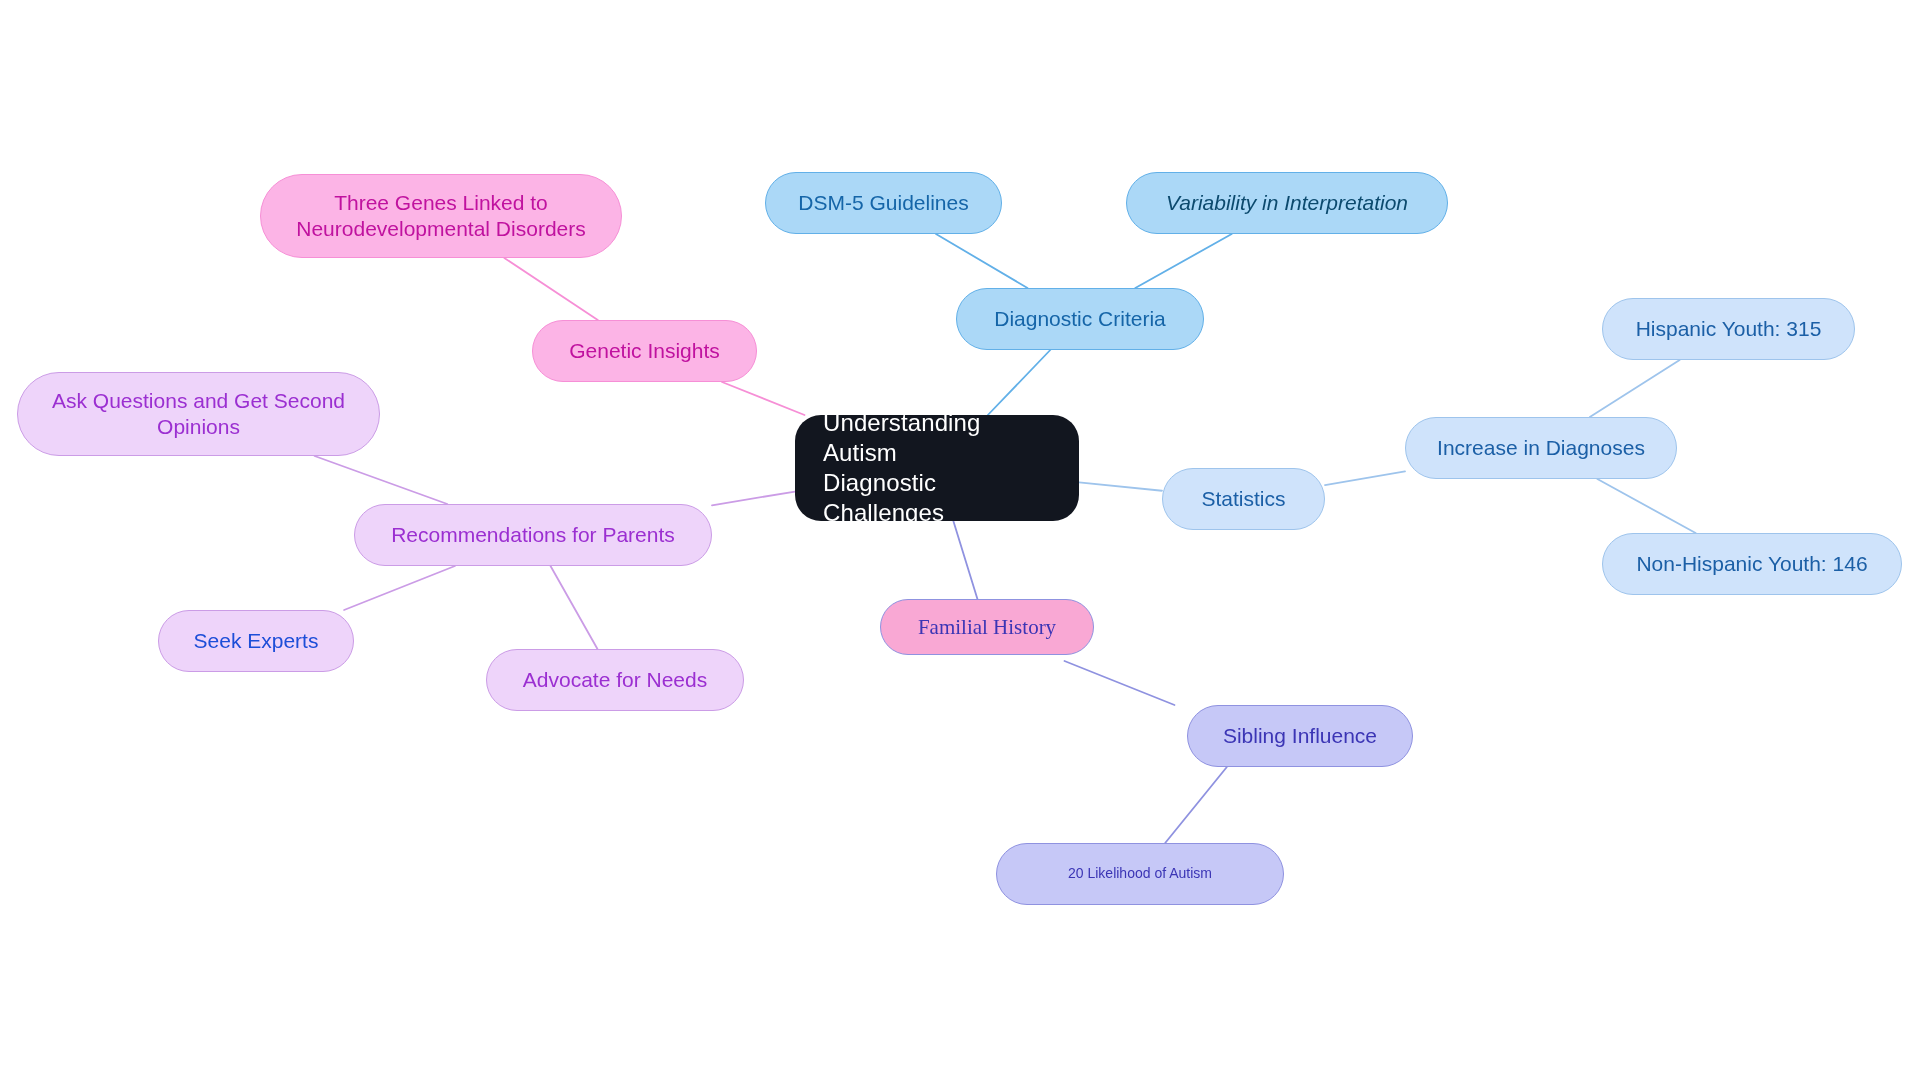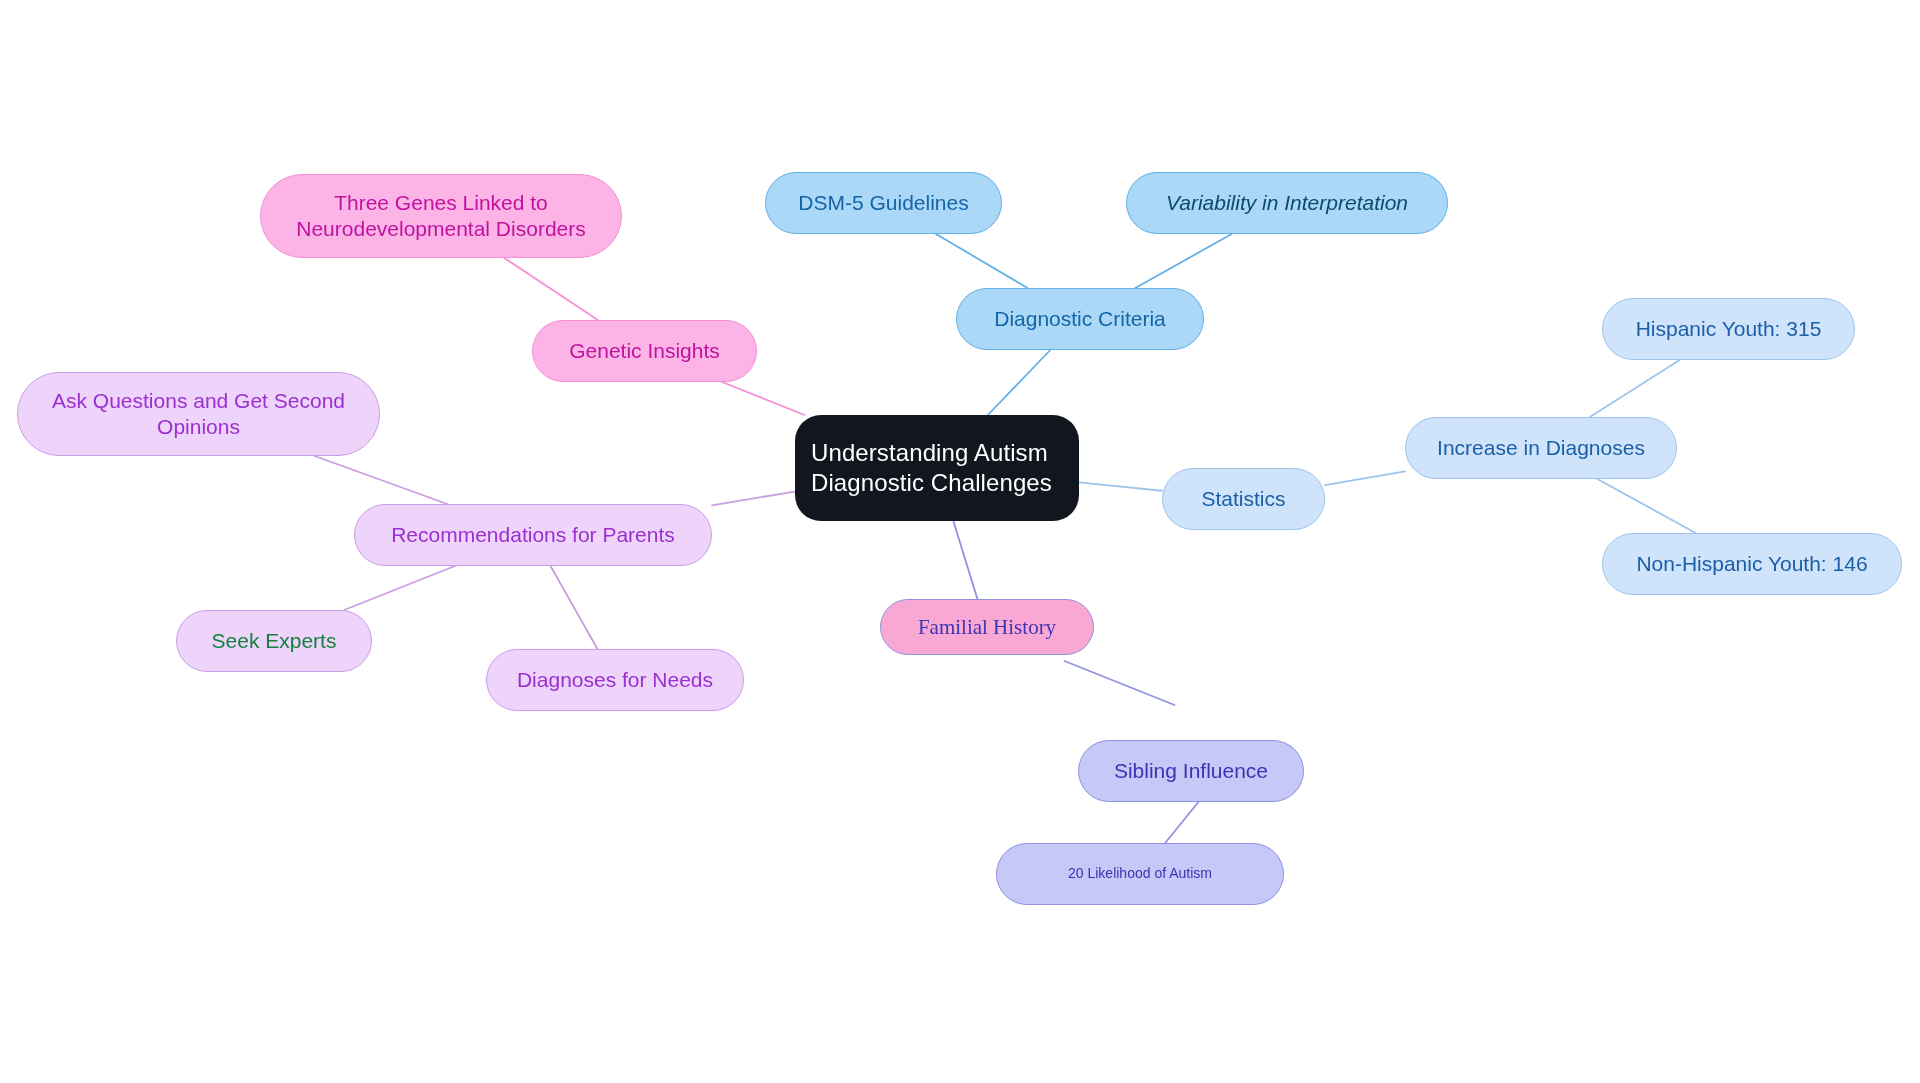--- a/index.html
+++ b/index.html
@@ -41,21 +41,21 @@
     line-height: 1.26;
     white-space: pre-line;
     padding: 0 14px;
   }
   .node.root {
     border-radius: 26px;
     border-width: 0;
     font-size: 24px;
     text-align: left;
     justify-content: flex-start;
-    padding: 0 16px;
+    padding: 0 28px;
     letter-spacing: .1px;
   }
   .node span {
     display: block;
     width: 100%;
   }
 </style>
 </head>
 <body style="background: rgb(255, 255, 255);">
 
@@ -82,24 +82,24 @@
       <div class="node root" style="left: 795px; top: 415px; width: 284px; height: 106px; background: rgb(18, 22, 31); border-color: rgb(18, 22, 31); color: rgb(255, 255, 255); font-size: 24px;"><span>Understanding Autism
 Diagnostic Challenges</span></div>
       <div class="node" style="left: 956px; top: 288px; width: 248px; height: 62px; background: rgb(171, 216, 247); border-color: rgb(98, 176, 232); color: rgb(21, 101, 168); font-size: 21px;"><span>Diagnostic Criteria</span></div>
       <div class="node" style="left: 765px; top: 172px; width: 237px; height: 62px; background: rgb(171, 216, 247); border-color: rgb(98, 176, 232); color: rgb(21, 101, 168); font-size: 21px;"><span>DSM-5 Guidelines</span></div>
       <div class="node" style="left: 1126px; top: 172px; width: 322px; height: 62px; background: rgb(171, 216, 247); border-color: rgb(98, 176, 232); color: #0c4a6e; font-size: 21px; font-style: italic;"><span>Variability in Interpretation</span></div>
       <div class="node" style="left: 1162px; top: 468px; width: 163px; height: 62px; background: rgb(207, 227, 251); border-color: rgb(158, 196, 236); color: rgb(27, 95, 166); font-size: 21px;"><span>Statistics</span></div>
       <div class="node" style="left: 1405px; top: 417px; width: 272px; height: 62px; background: rgb(207, 227, 251); border-color: rgb(158, 196, 236); color: rgb(27, 95, 166); font-size: 21px;"><span>Increase in Diagnoses</span></div>
       <div class="node" style="left: 1602px; top: 298px; width: 253px; height: 62px; background: rgb(207, 227, 251); border-color: rgb(158, 196, 236); color: rgb(27, 95, 166); font-size: 21px;"><span>Hispanic Youth: 315</span></div>
       <div class="node" style="left: 1602px; top: 533px; width: 300px; height: 62px; background: rgb(207, 227, 251); border-color: rgb(158, 196, 236); color: rgb(27, 95, 166); font-size: 21px; text-align: center;"><span>Non-Hispanic Youth: 146</span></div>
       <div class="node" style="left: 880px; top: 599px; width: 214px; height: 56px; background: #f9a8d4; border-color: rgb(143, 146, 224); color: rgb(59, 53, 181); font-size: 21px; font-family: Liberation Serif, serif;"><span>Familial History</span></div>
-      <div class="node" style="left: 1078px; top: 705px; width: 226px; height: 62px; background: rgb(198, 200, 247); border-color: rgb(143, 146, 224); color: rgb(59, 53, 181); font-size: 21px; margin-top: 35px;"><span>Sibling Influence</span></div>
+      <div class="node" style="left: 1187px; top: 705px; width: 226px; height: 62px; background: rgb(198, 200, 247); border-color: rgb(143, 146, 224); color: rgb(59, 53, 181); font-size: 21px;"><span>Sibling Influence</span></div>
       <div class="node" style="left: 996px; top: 843px; width: 288px; height: 62px; background: rgb(198, 200, 247); border-color: rgb(143, 146, 224); color: rgb(59, 53, 181); font-size: 14px;"><span>20 Likelihood of Autism</span></div>
       <div class="node" style="left: 354px; top: 504px; width: 358px; height: 62px; background: rgb(238, 212, 250); border-color: rgb(203, 156, 230); color: rgb(155, 47, 209); font-size: 21px;"><span>Recommendations for Parents</span></div>
       <div class="node" style="left: 17px; top: 372px; width: 363px; height: 84px; background: rgb(238, 212, 250); border-color: rgb(203, 156, 230); color: rgb(155, 47, 209); font-size: 21px;"><span>Ask Questions and Get Second
 Opinions</span></div>
-      <div class="node" style="left: 176px; top: 610px; width: 196px; height: 62px; background: rgb(238, 212, 250); border-color: rgb(203, 156, 230); color: #15803d; font-size: 21px;"><span>Seek Experts</span></div>
-      <div class="node" style="left: 486px; top: 649px; width: 258px; height: 62px; background: rgb(238, 212, 250); border-color: rgb(203, 156, 230); color: rgb(155, 47, 209); font-size: 21px;"><span>Diagnoses for Needs</span></div>
+      <div class="node" style="left: 158px; top: 610px; width: 196px; height: 62px; background: rgb(238, 212, 250); border-color: rgb(203, 156, 230); color: #1d4ed8; font-size: 21px;"><span>Seek Experts</span></div>
+      <div class="node" style="left: 486px; top: 649px; width: 258px; height: 62px; background: rgb(238, 212, 250); border-color: rgb(203, 156, 230); color: rgb(155, 47, 209); font-size: 21px;"><span>Advocate for Needs</span></div>
       <div class="node" style="left: 532px; top: 320px; width: 225px; height: 62px; background: rgb(252, 180, 230); border-color: rgb(246, 143, 214); color: rgb(192, 18, 159); font-size: 21px;"><span>Genetic Insights</span></div>
       <div class="node" style="left: 260px; top: 174px; width: 362px; height: 84px; background: rgb(252, 180, 230); border-color: rgb(246, 143, 214); color: rgb(192, 18, 159); font-size: 21px;"><span>Three Genes Linked to
 Neurodevelopmental Disorders</span></div>
     </div>
 </div>
 
 </body></html>

